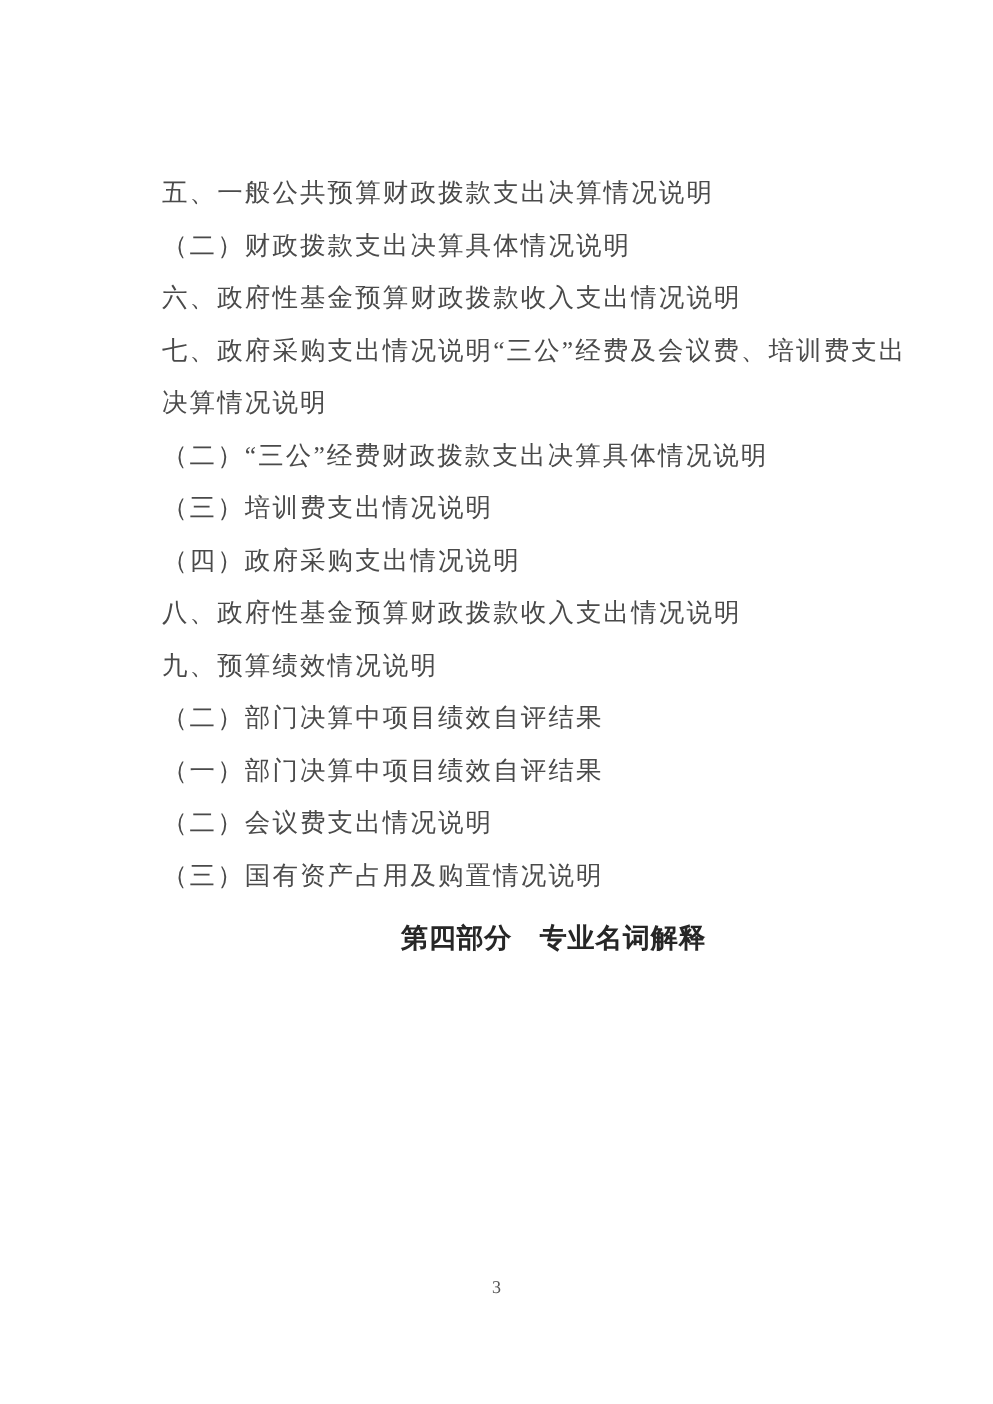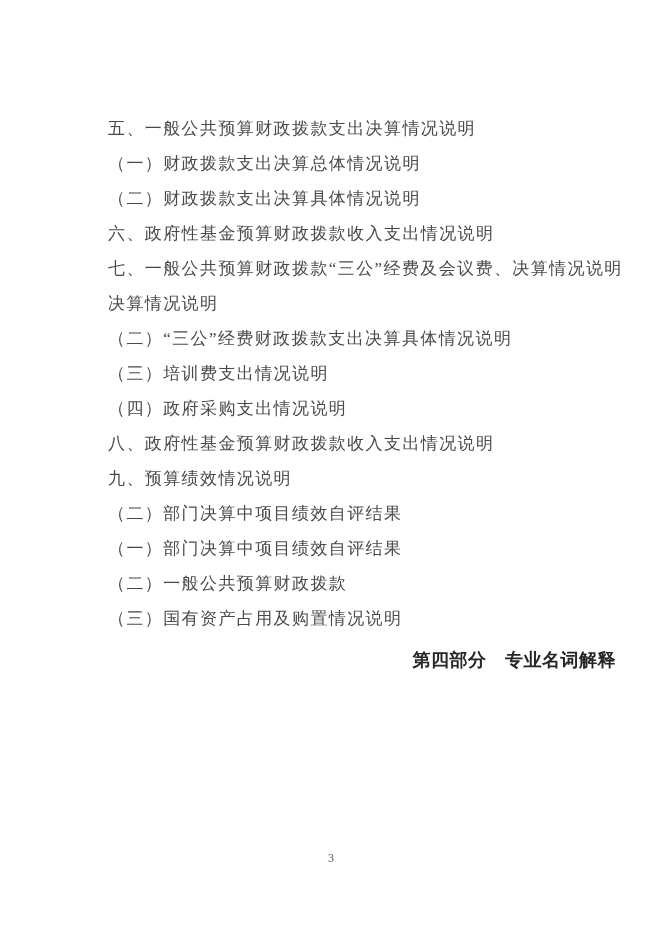--- a/index.html
+++ b/index.html
@@ -27,21 +27,21 @@
     line-height: 35px;
     font-size: 17px;
     letter-spacing: 1.4px;
     color: #4a4a4a;
     white-space: nowrap;
   }
   .section-heading {
     margin-top: 6px;
     height: 36px;
     line-height: 36px;
-    text-align: right;
+    text-align: center;
     font-family: "Liberation Sans", sans-serif;
     font-weight: bold;
     font-size: 18px;
     letter-spacing: 0.5px;
     color: #262626;
     
     position: relative;
     left: 14px;
     white-space: nowrap;
   }
@@ -55,30 +55,29 @@
     color: #555555;
     font-family: "Liberation Serif", serif;
   }
 </style>
 </head>
 <body>
 
 <div class="page">
   <div class="content">
     <div class="toc-line">五、一般公共预算财政拨款支出决算情况说明</div>
-    <div class="toc-line">（一）财政拨款支出决算总体情况说明</div>
     <div class="toc-line">（二）财政拨款支出决算具体情况说明</div>
     <div class="toc-line">六、政府性基金预算财政拨款收入支出情况说明</div>
-    <div class="toc-line">七、一般公共预算财政拨款“三公”经费及会议费、决算情况说明</div>
+    <div class="toc-line">七、政府采购支出情况说明“三公”经费及会议费、培训费支出</div>
     <div class="toc-line">决算情况说明</div>
     <div class="toc-line">（二）“三公”经费财政拨款支出决算具体情况说明</div>
     <div class="toc-line">（三）培训费支出情况说明</div>
     <div class="toc-line">（四）政府采购支出情况说明</div>
     <div class="toc-line">八、政府性基金预算财政拨款收入支出情况说明</div>
     <div class="toc-line">九、预算绩效情况说明</div>
     <div class="toc-line">（二）部门决算中项目绩效自评结果</div>
     <div class="toc-line">（一）部门决算中项目绩效自评结果</div>
-    <div class="toc-line">（二）一般公共预算财政拨款</div>
+    <div class="toc-line">（二）会议费支出情况说明</div>
     <div class="toc-line">（三）国有资产占用及购置情况说明</div>
     <div class="section-heading">第四部分　专业名词解释</div>
   </div>
   <div class="page-number">3</div>
 </div>
 
 </body></html>

